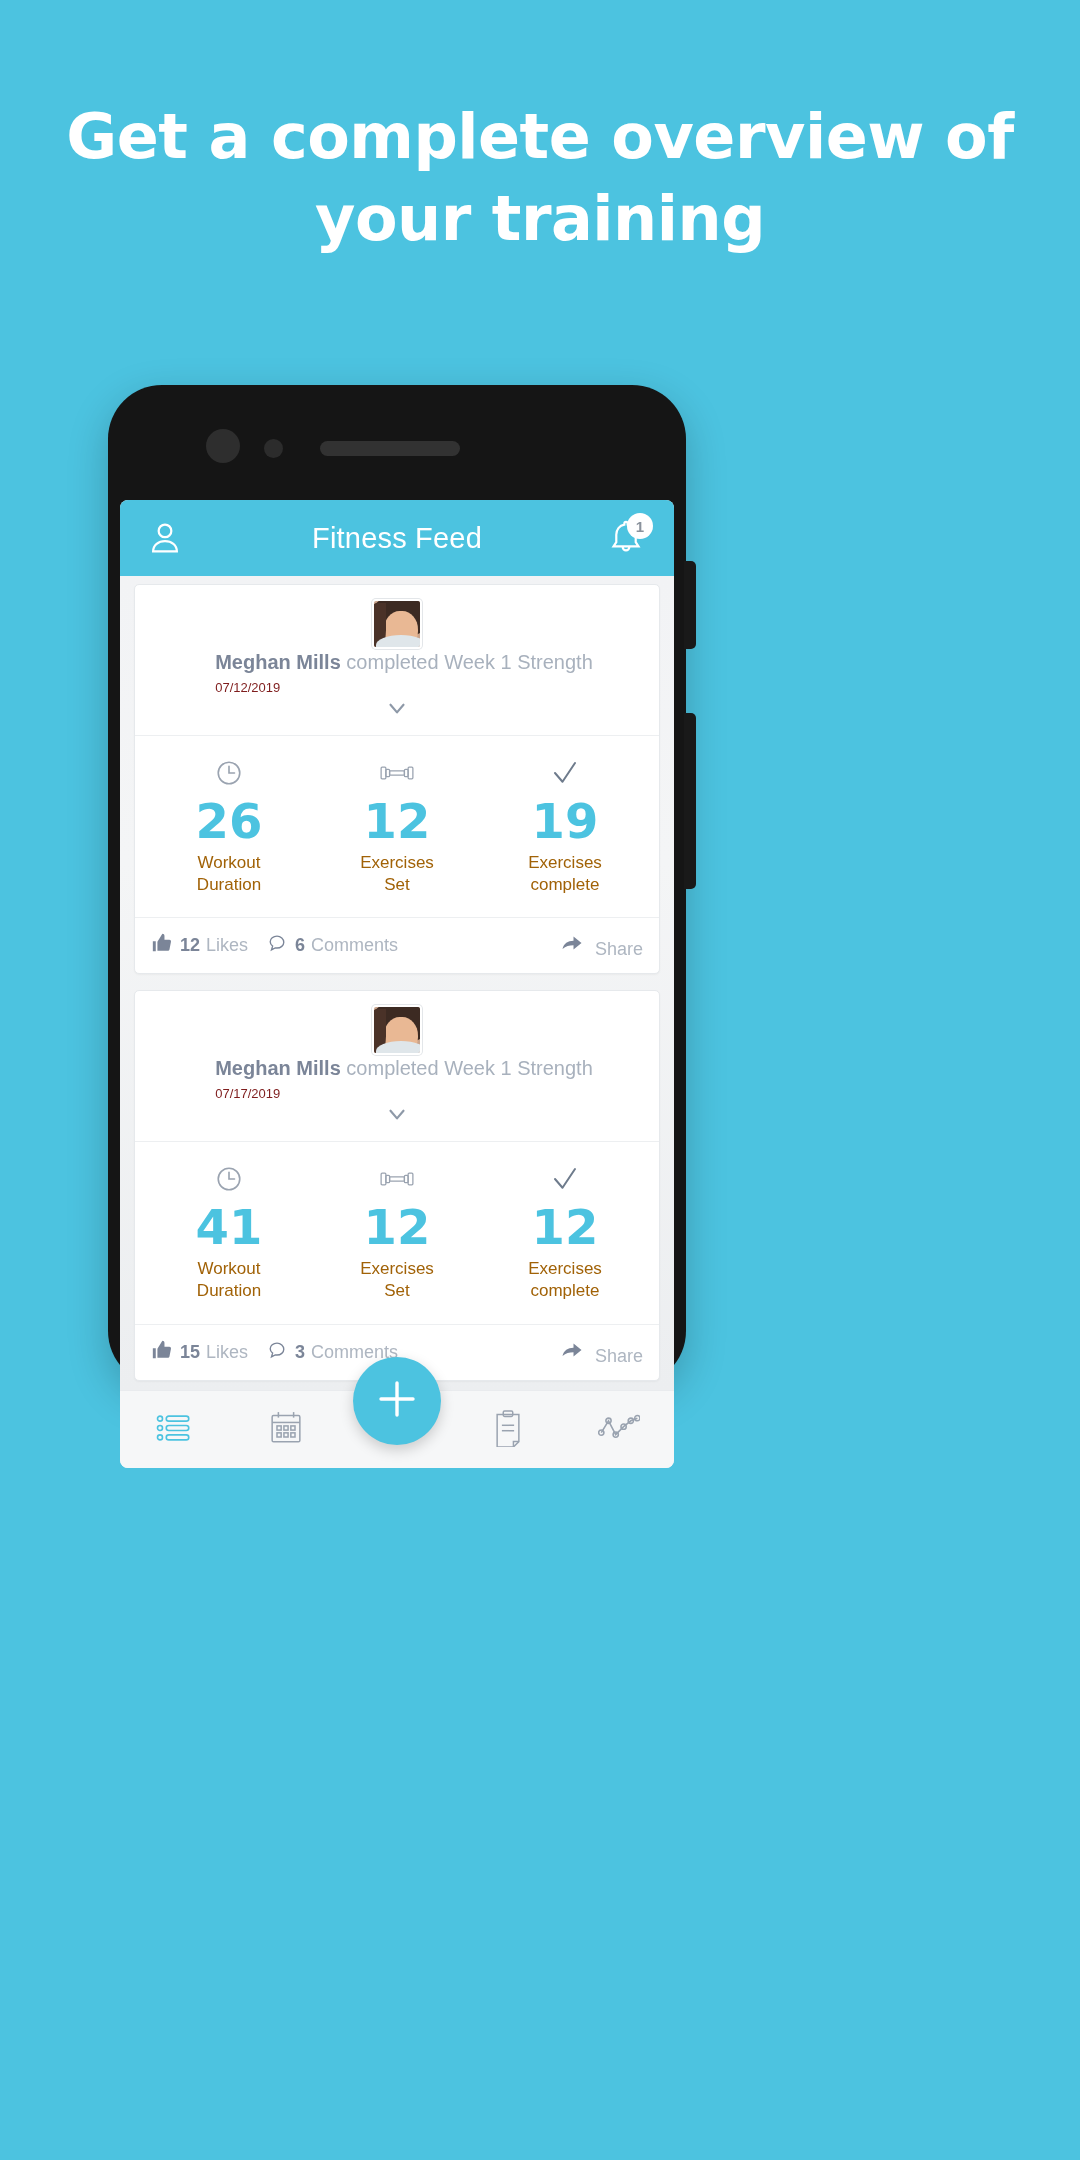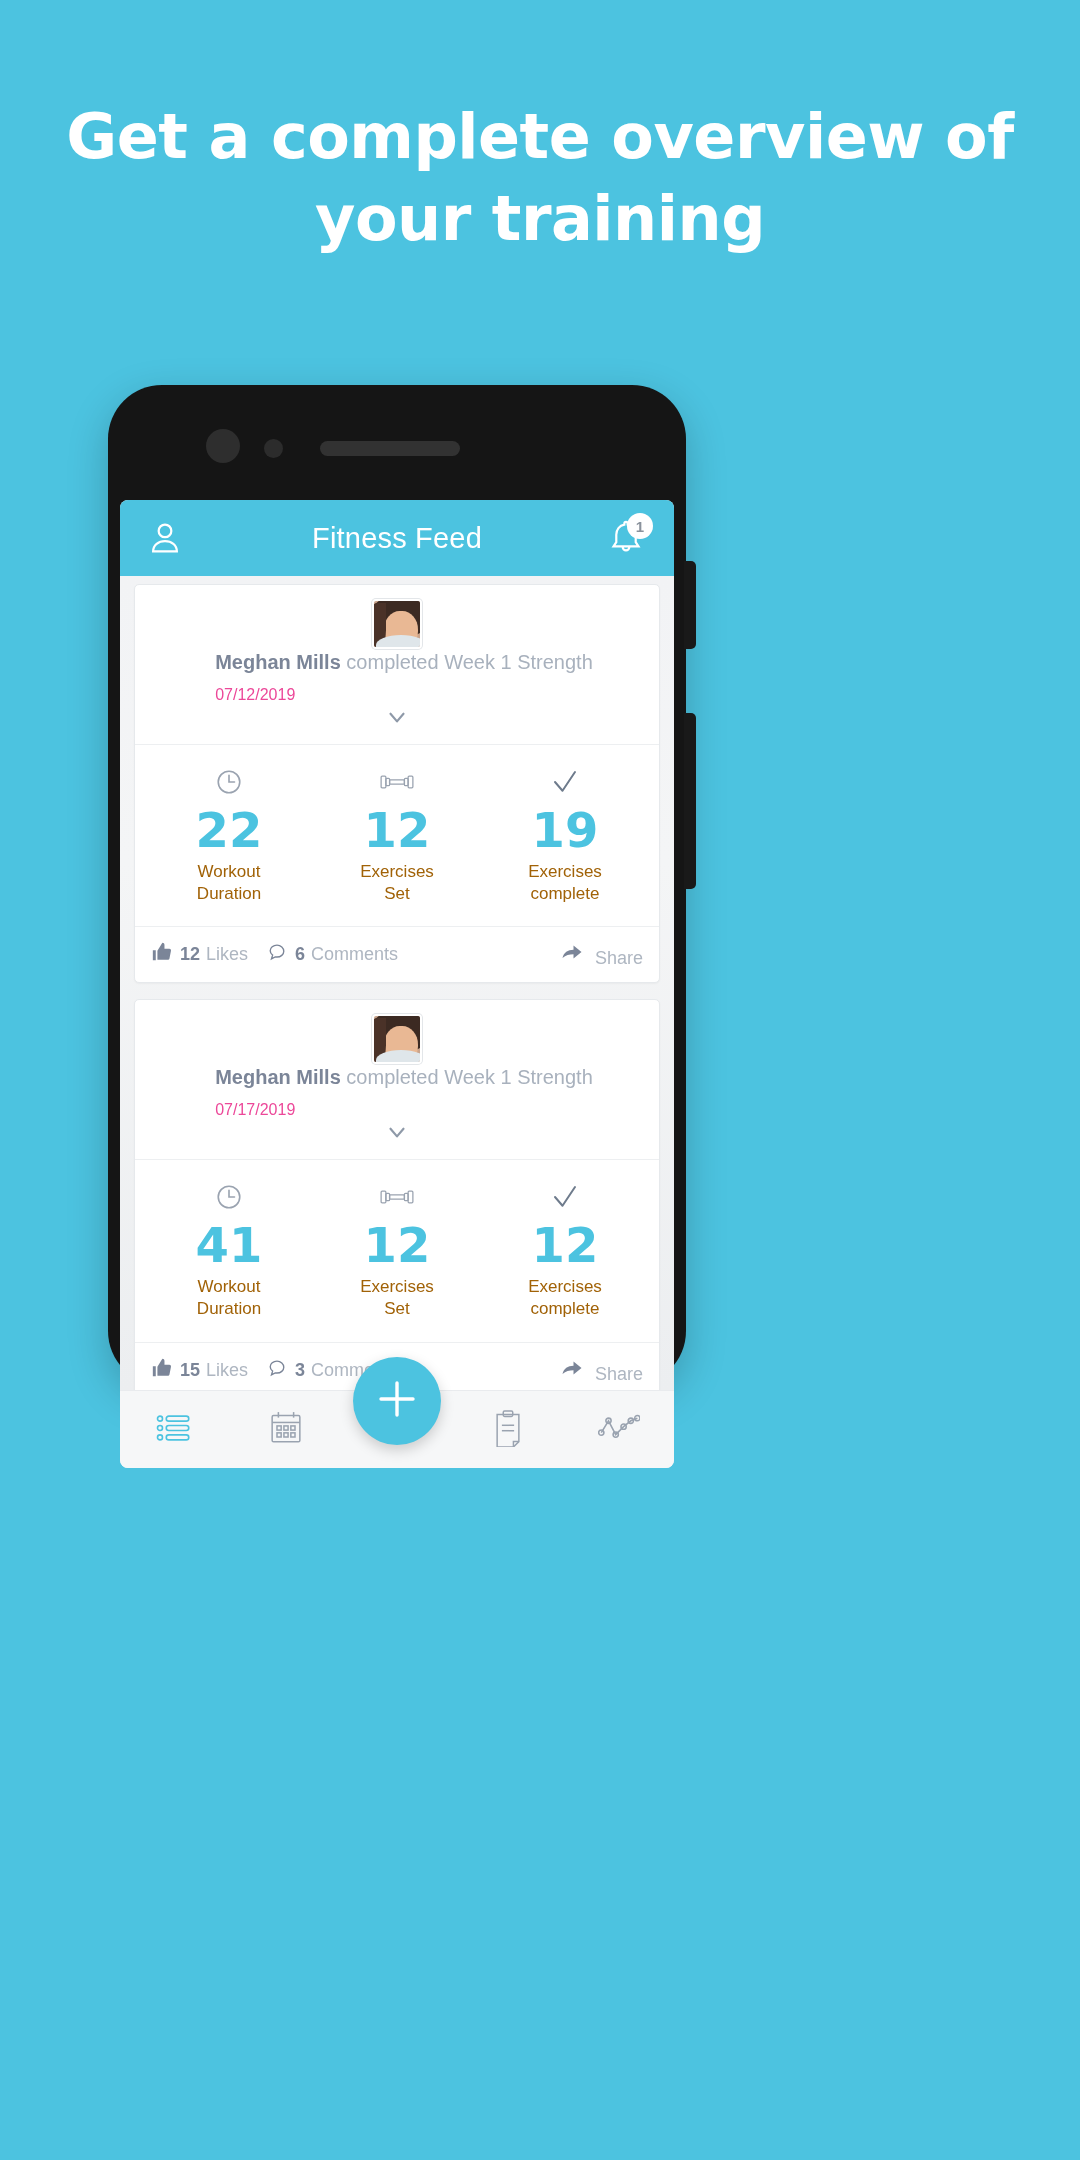--- a/index.html
+++ b/index.html
@@ -143,21 +143,21 @@
     background:#4a3228; border-radius:50% 0 40% 50%;
   }
   .avatar .shoulder {
     position:absolute; left:2px; bottom:-8px; width:50px; height:20px;
     background:#dfe6ea; border-radius:50% 50% 0 0;
   }
   .card-head-text { padding-left:14px; flex:1; min-width:0; }
   .line1 { font-size:20px; line-height:1.3; white-space:nowrap; }
   .uname { color:#7b8598; font-weight:bold; }
   .uaction { color:#a8b1bd; font-weight:400; }
-  .udate { color:#ec4899; font-size:16px; margin-top:11px; }
+  .udate { color:#7f1d1d; font-size:13px; margin-top:5px; }
   .chev { width:26px; height:26px; flex:none; }
 
   .stats {
     display:flex;
     padding:20px 10px 22px 10px;
     border-bottom:1px solid #edeff1;
   }
   .stat { flex:1; text-align:center; }
   .stat-icon { height:34px; display:flex; align-items:center; justify-content:center; }
   .stat-val {
@@ -257,21 +257,21 @@
         </div>
 
         <div class="stats">
           <div class="stat">
             <div class="stat-icon">
               <svg viewBox="0 0 24 24" width="30" height="30" fill="none" stroke="#9aa3b0" stroke-width="1.3">
                   <circle cx="12" cy="12" r="8.6"></circle>
                   <polyline points="12 6.6 12 12 16.4 12" stroke-linecap="round"></polyline>
                 </svg>
             </div>
-            <div class="stat-val">22</div>
+            <div class="stat-val">26</div>
             <div class="stat-lbl"><span>Workout</span><br><span>Duration</span></div>
           </div>
           <div class="stat">
             <div class="stat-icon">
               <svg viewBox="0 0 34 20" width="36" height="24" fill="none" stroke="#9aa3b0" stroke-width="1.2">
                 <rect x="2" y="4.5" width="4.5" height="11" rx="1"></rect>
                   <rect x="6.5" y="6.5" width="3.5" height="7" rx="1"></rect>
                 <rect x="27.5" y="4.5" width="4.5" height="11" rx="1"></rect>
                   <rect x="24" y="6.5" width="3.5" height="7" rx="1"></rect>
                 <rect x="10" y="8" width="14" height="4" rx="0.8"></rect>

